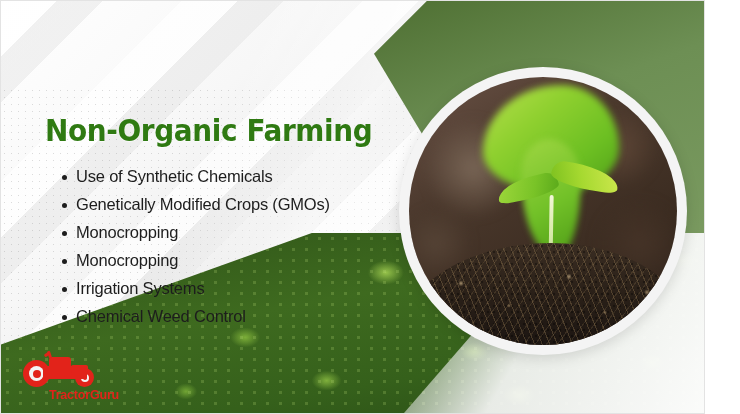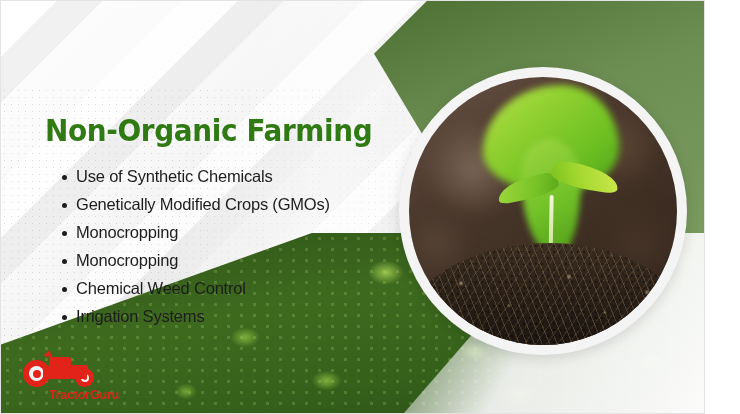--- a/index.html
+++ b/index.html
@@ -274,22 +274,22 @@
     </div>
   </div>
 
   <div class="content">
     <h1 class="title">Non-Organic Farming</h1>
     <ul class="bullets">
       <li>Use of Synthetic Chemicals</li>
       <li>Genetically Modified Crops (GMOs)</li>
       <li>Monocropping</li>
       <li>Monocropping</li>
+      <li>Irrigation Systems</li>
       <li>Chemical Weed Control</li>
-      <li>Irrigation Systems</li>
     </ul>
   </div>
 
   <div class="logo">
     <div class="logo-mark">
       <div class="tr-wheel-back"></div>
       <div class="tr-wheel-front"></div>
       <div class="tr-body"></div>
       <div class="tr-cab"></div>
       <div class="tr-hood"></div>

